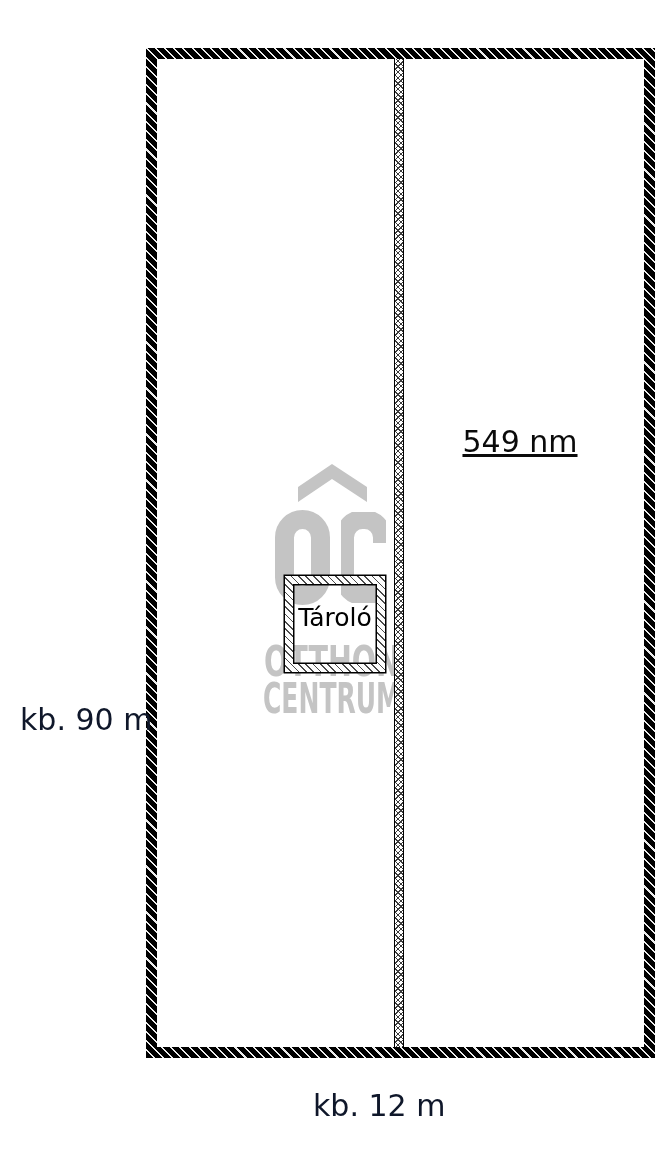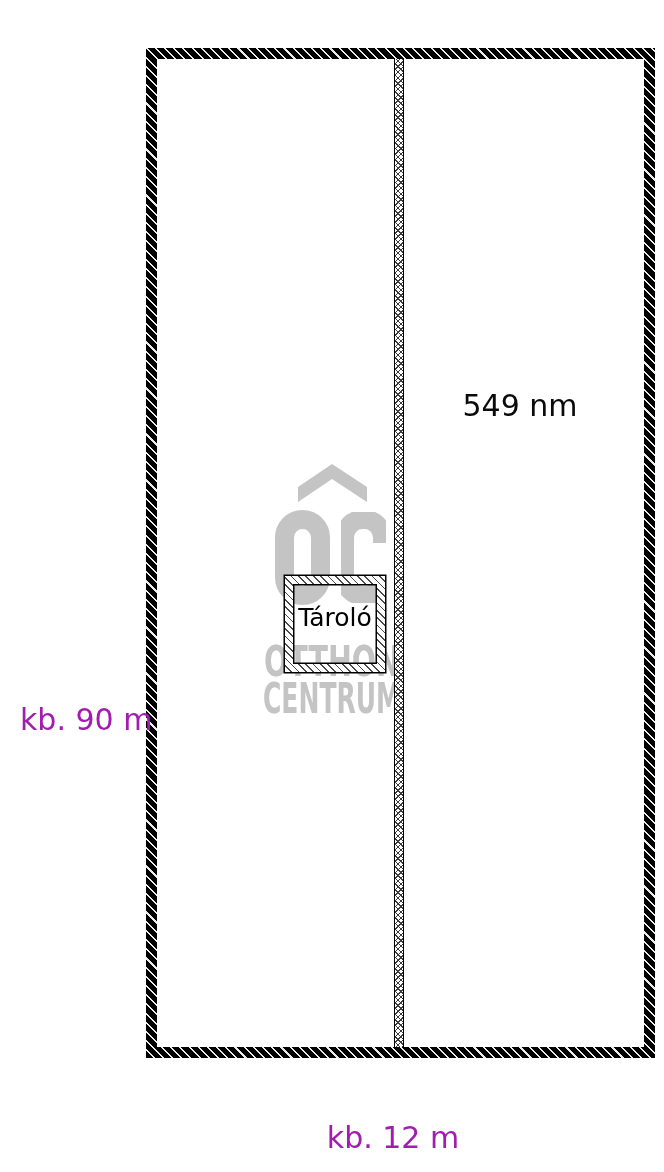--- a/index.html
+++ b/index.html
@@ -96,31 +96,31 @@
   .area-label {
     position: absolute;
     width: 170px;
     text-align: center;
     font-size: 30px;
     color: #0a0a0a;
     z-index: 6;
     white-space: nowrap;
   }
   .area-label.left-parcel  { left: 190px; top: 412px; }
-  .area-label.right-parcel { left: 435px; top: 388px; }
+  .area-label.right-parcel { left: 435px; top: 424px; text-decoration: underline; }
 
   .dim-label {
     position: absolute;
     font-size: 30px;
-    color: #a21caf;
+    color: #0f172a;
     z-index: 6;
     white-space: nowrap;
   }
   .dim-label.height-dim { left: 20px;  top: 702px; }
-  .dim-label.width-dim  { left: 313px; top: 1088px; width: 160px; text-align: center; margin-top: 32px; }
+  .dim-label.width-dim  { left: 313px; top: 1088px; width: 160px; text-align: left; }
 </style>
 </head>
 <body>
 
 <div class="stage">
 
   <div class="plot-outline">
     <div class="plot-interior"></div>
   </div>
 

